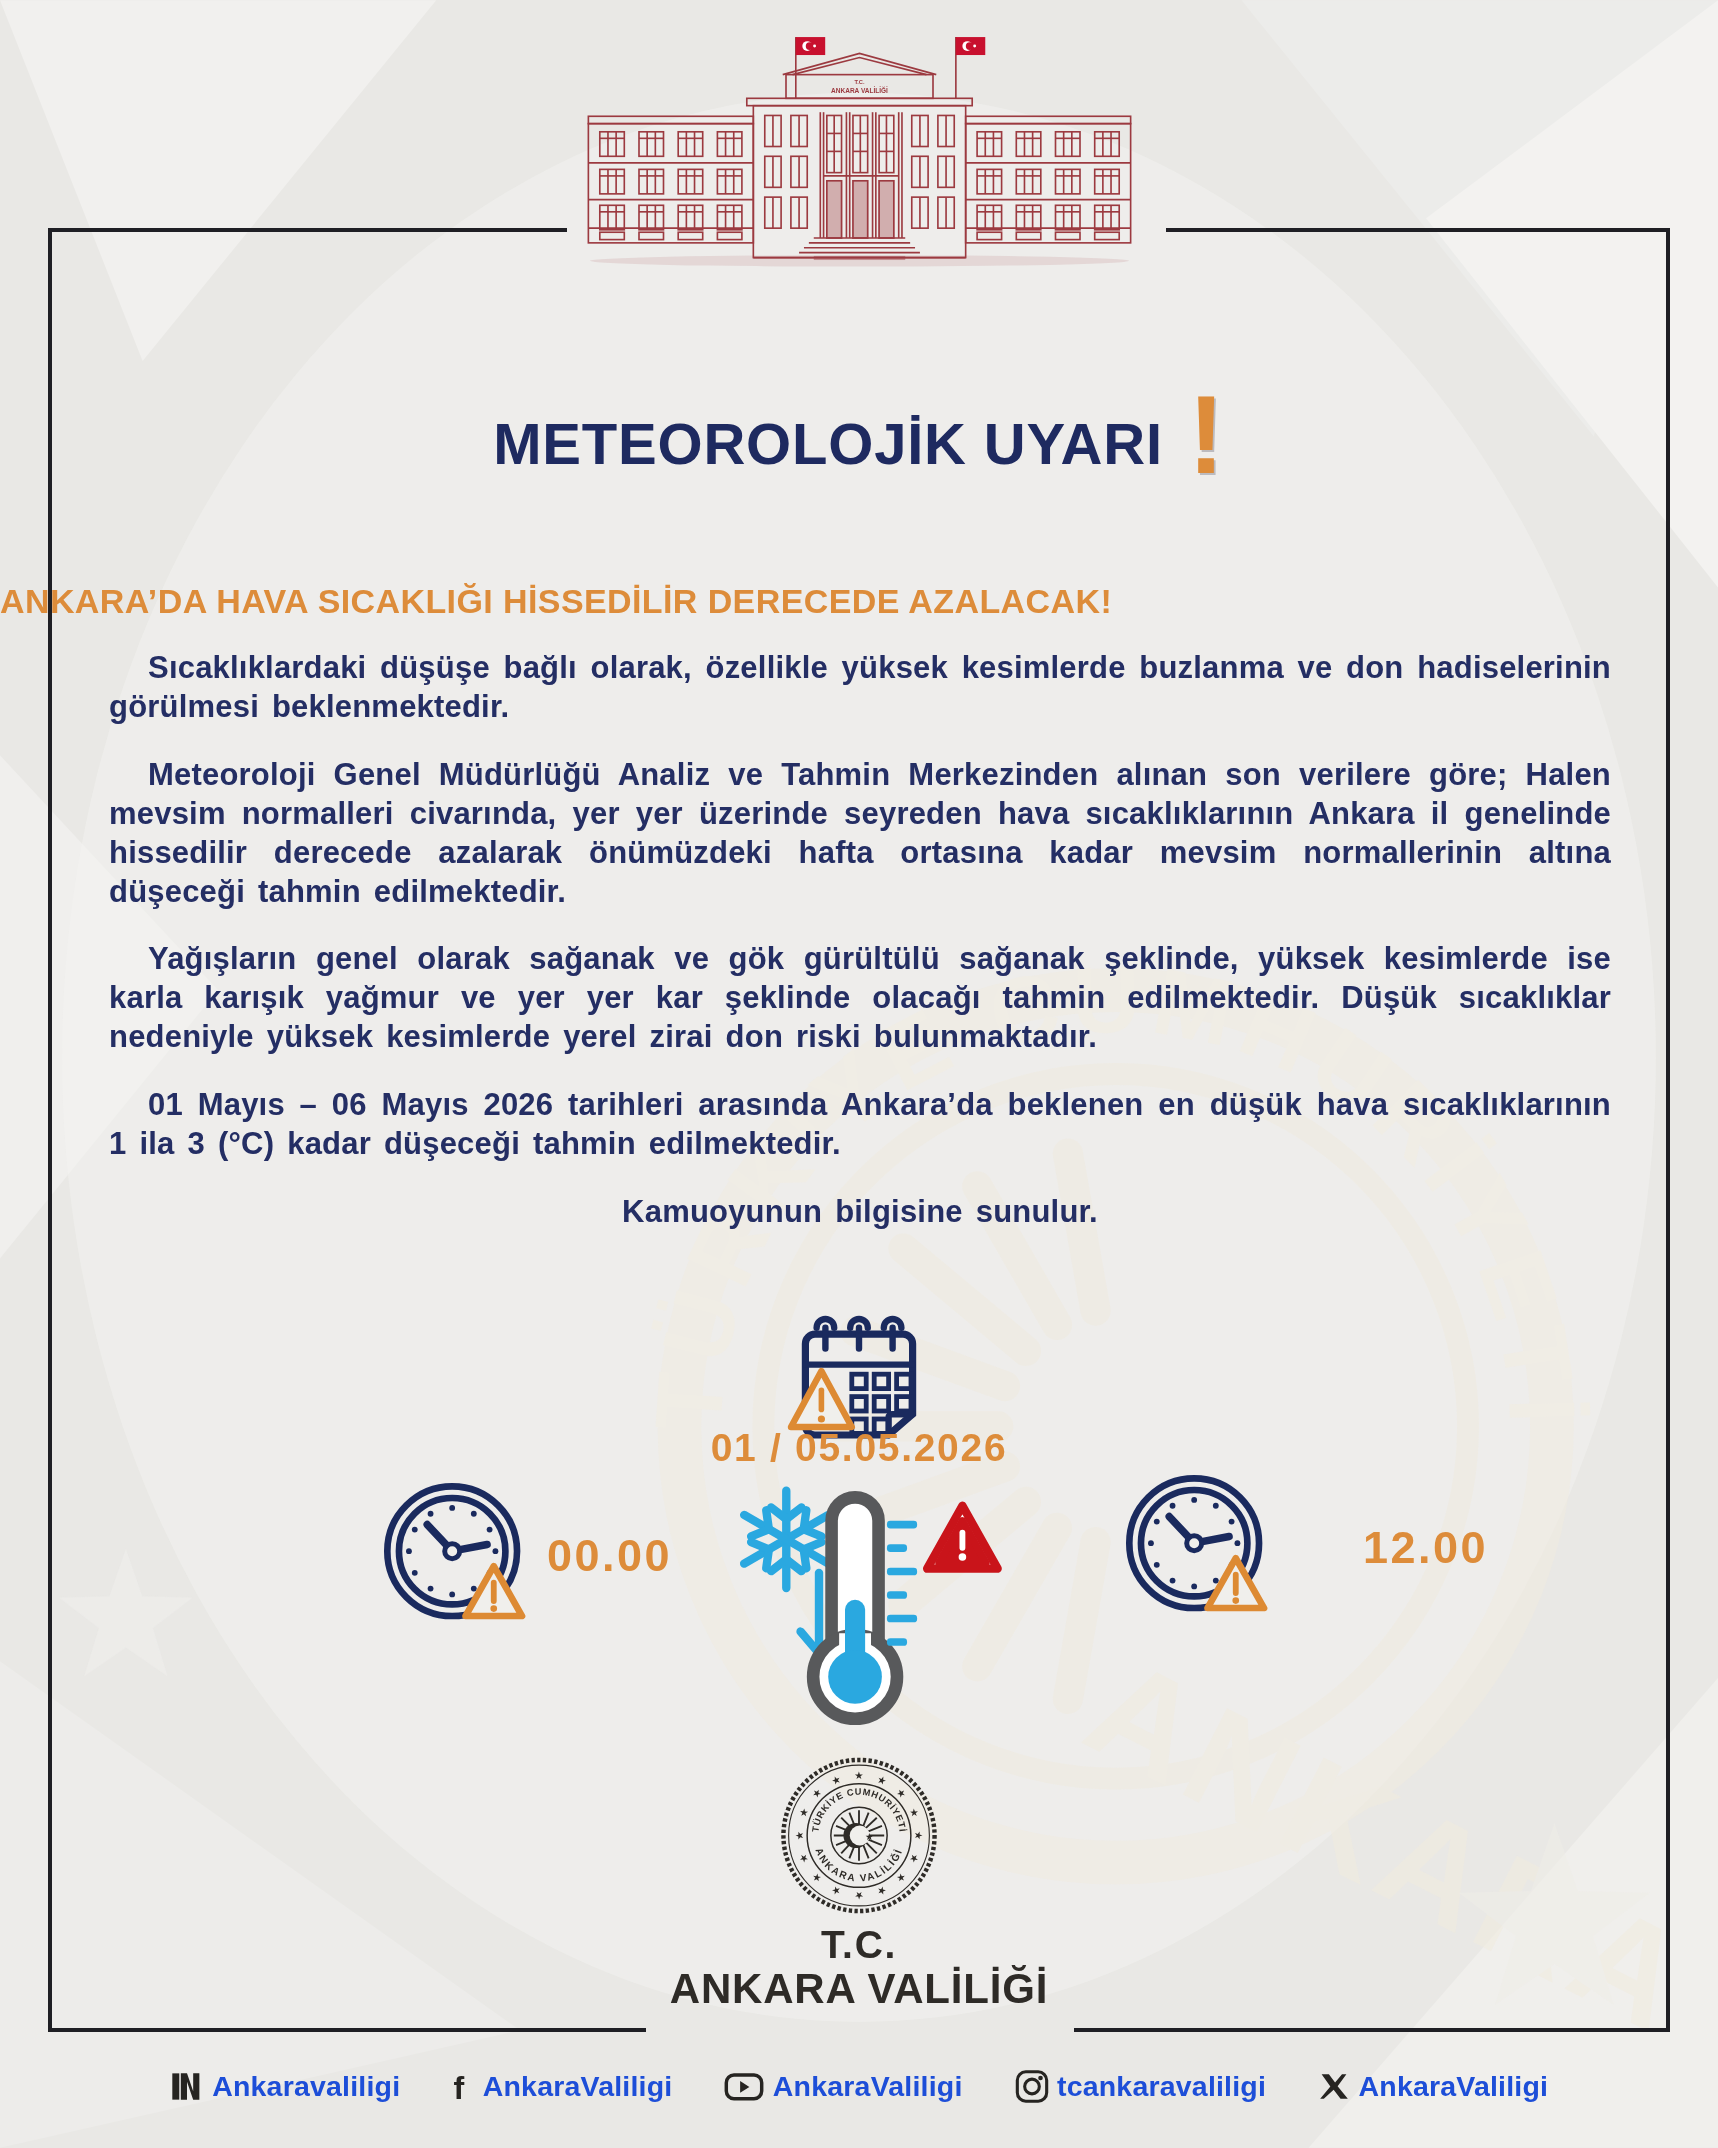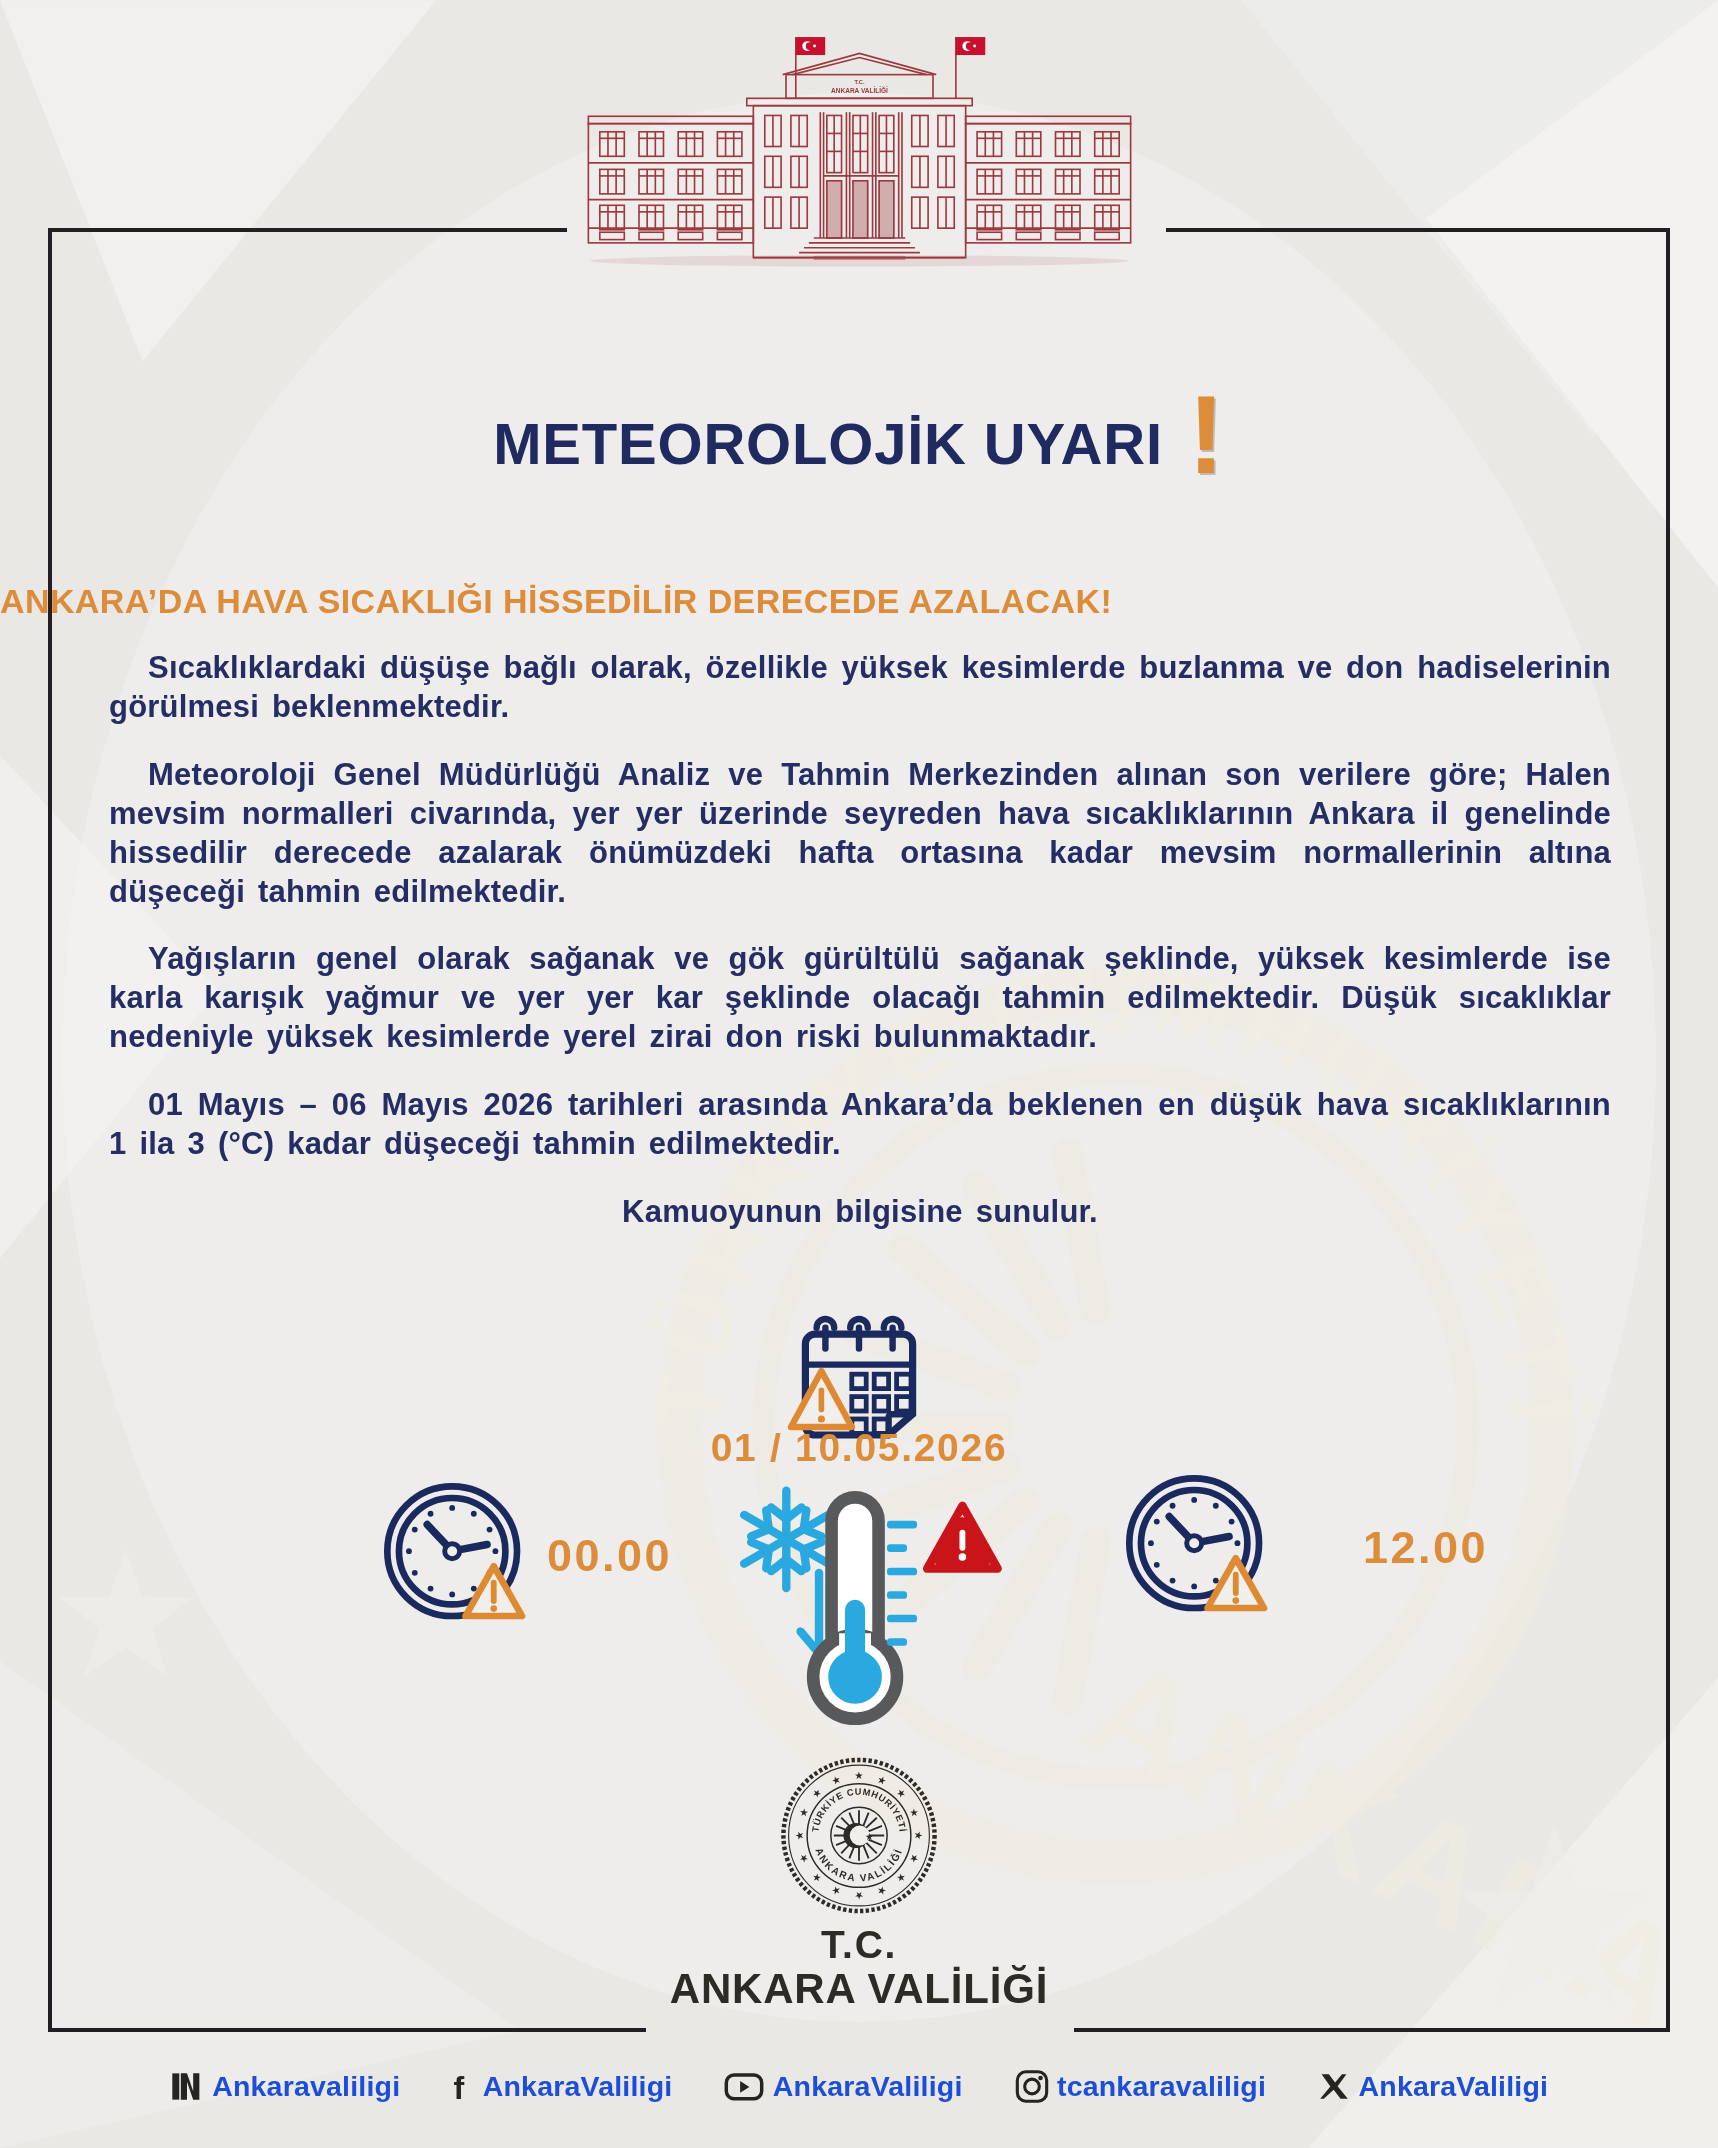--- a/index.html
+++ b/index.html
@@ -274,21 +274,21 @@
           <rect x="124" y="160" width="18" height="18"></rect>
       </g>
       <path d="M172 154 h-26 a4 4 0 0 0 -4 4 v22" stroke-width="8"></path>
     </g>
     <g>
       <path d="M58 100 L96 170 L20 170 Z" fill="#f0efec" stroke="#dd8a33" stroke-width="8" stroke-linejoin="round"></path>
       <line x1="58" y1="124" x2="58" y2="148" stroke="#dd8a33" stroke-width="7" stroke-linecap="round"></line>
       <circle cx="58" cy="160" r="4.5" fill="#dd8a33"></circle>
     </g>
   </svg>
-  <div class="date-range">01 / 10.05.2026</div>
+  <div class="date-range">01 / 05.05.2026</div>
 
   <svg class="clock-left" viewBox="0 0 190 190">
       <use href="#clockwarn"></use>
     </svg>
   <div class="time-label time-left">00.00</div>
 
   <svg class="thermo" viewBox="0 0 372 332">
     <g stroke="#2aa8e0" stroke-width="10" stroke-linecap="round" fill="none">
       <line x1="85" y1="10" x2="85" y2="126"></line>
       <path d="M67 30 L85 44 L103 30 M67 106 L85 92 L103 106"></path>

